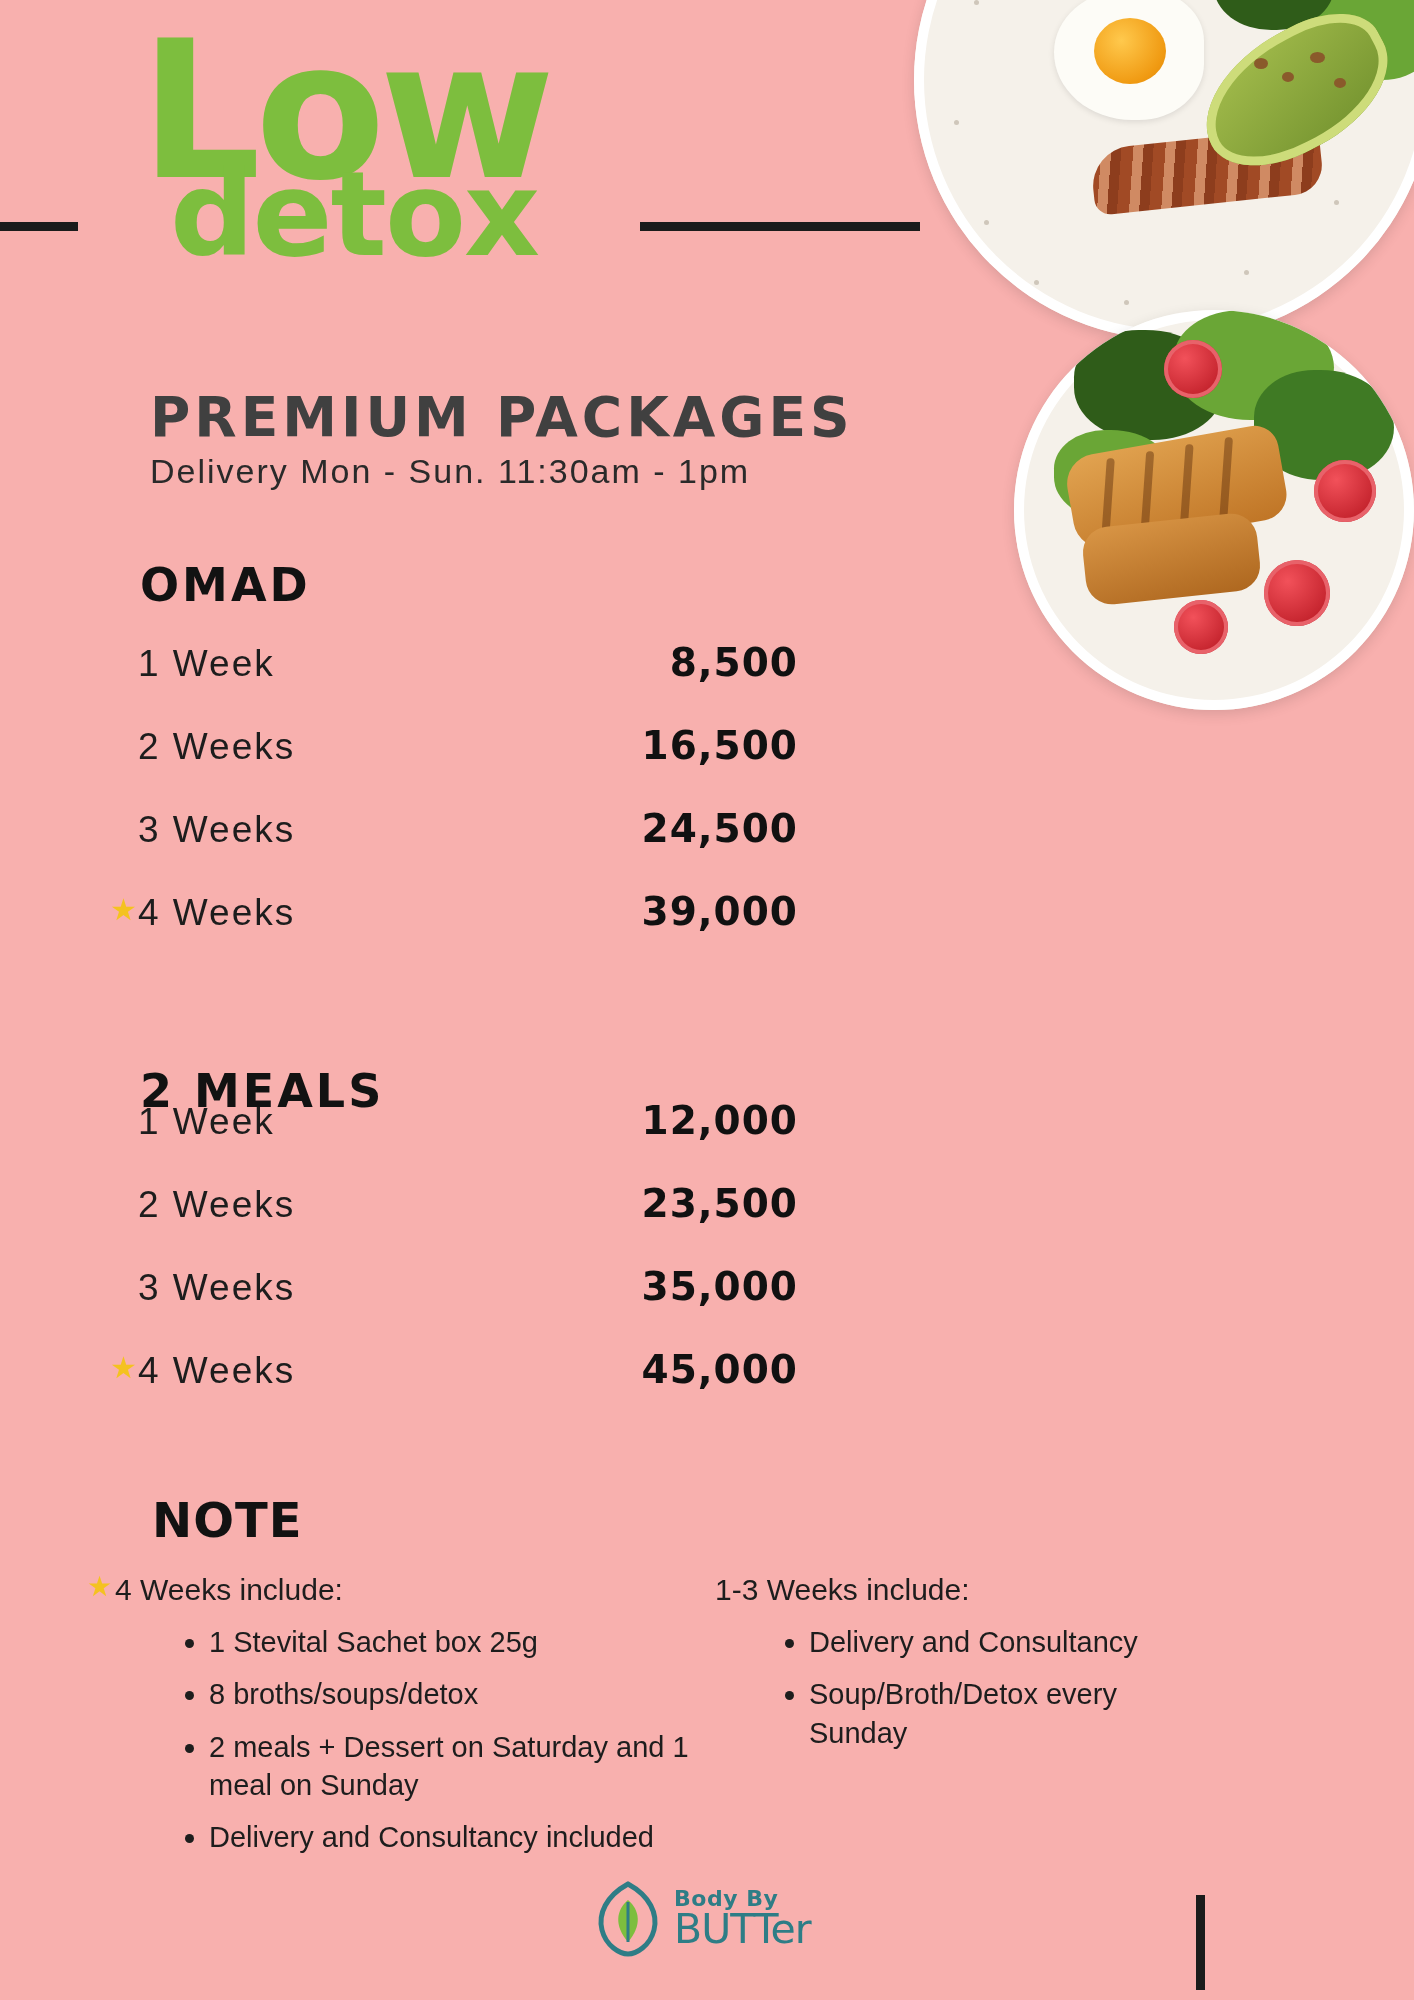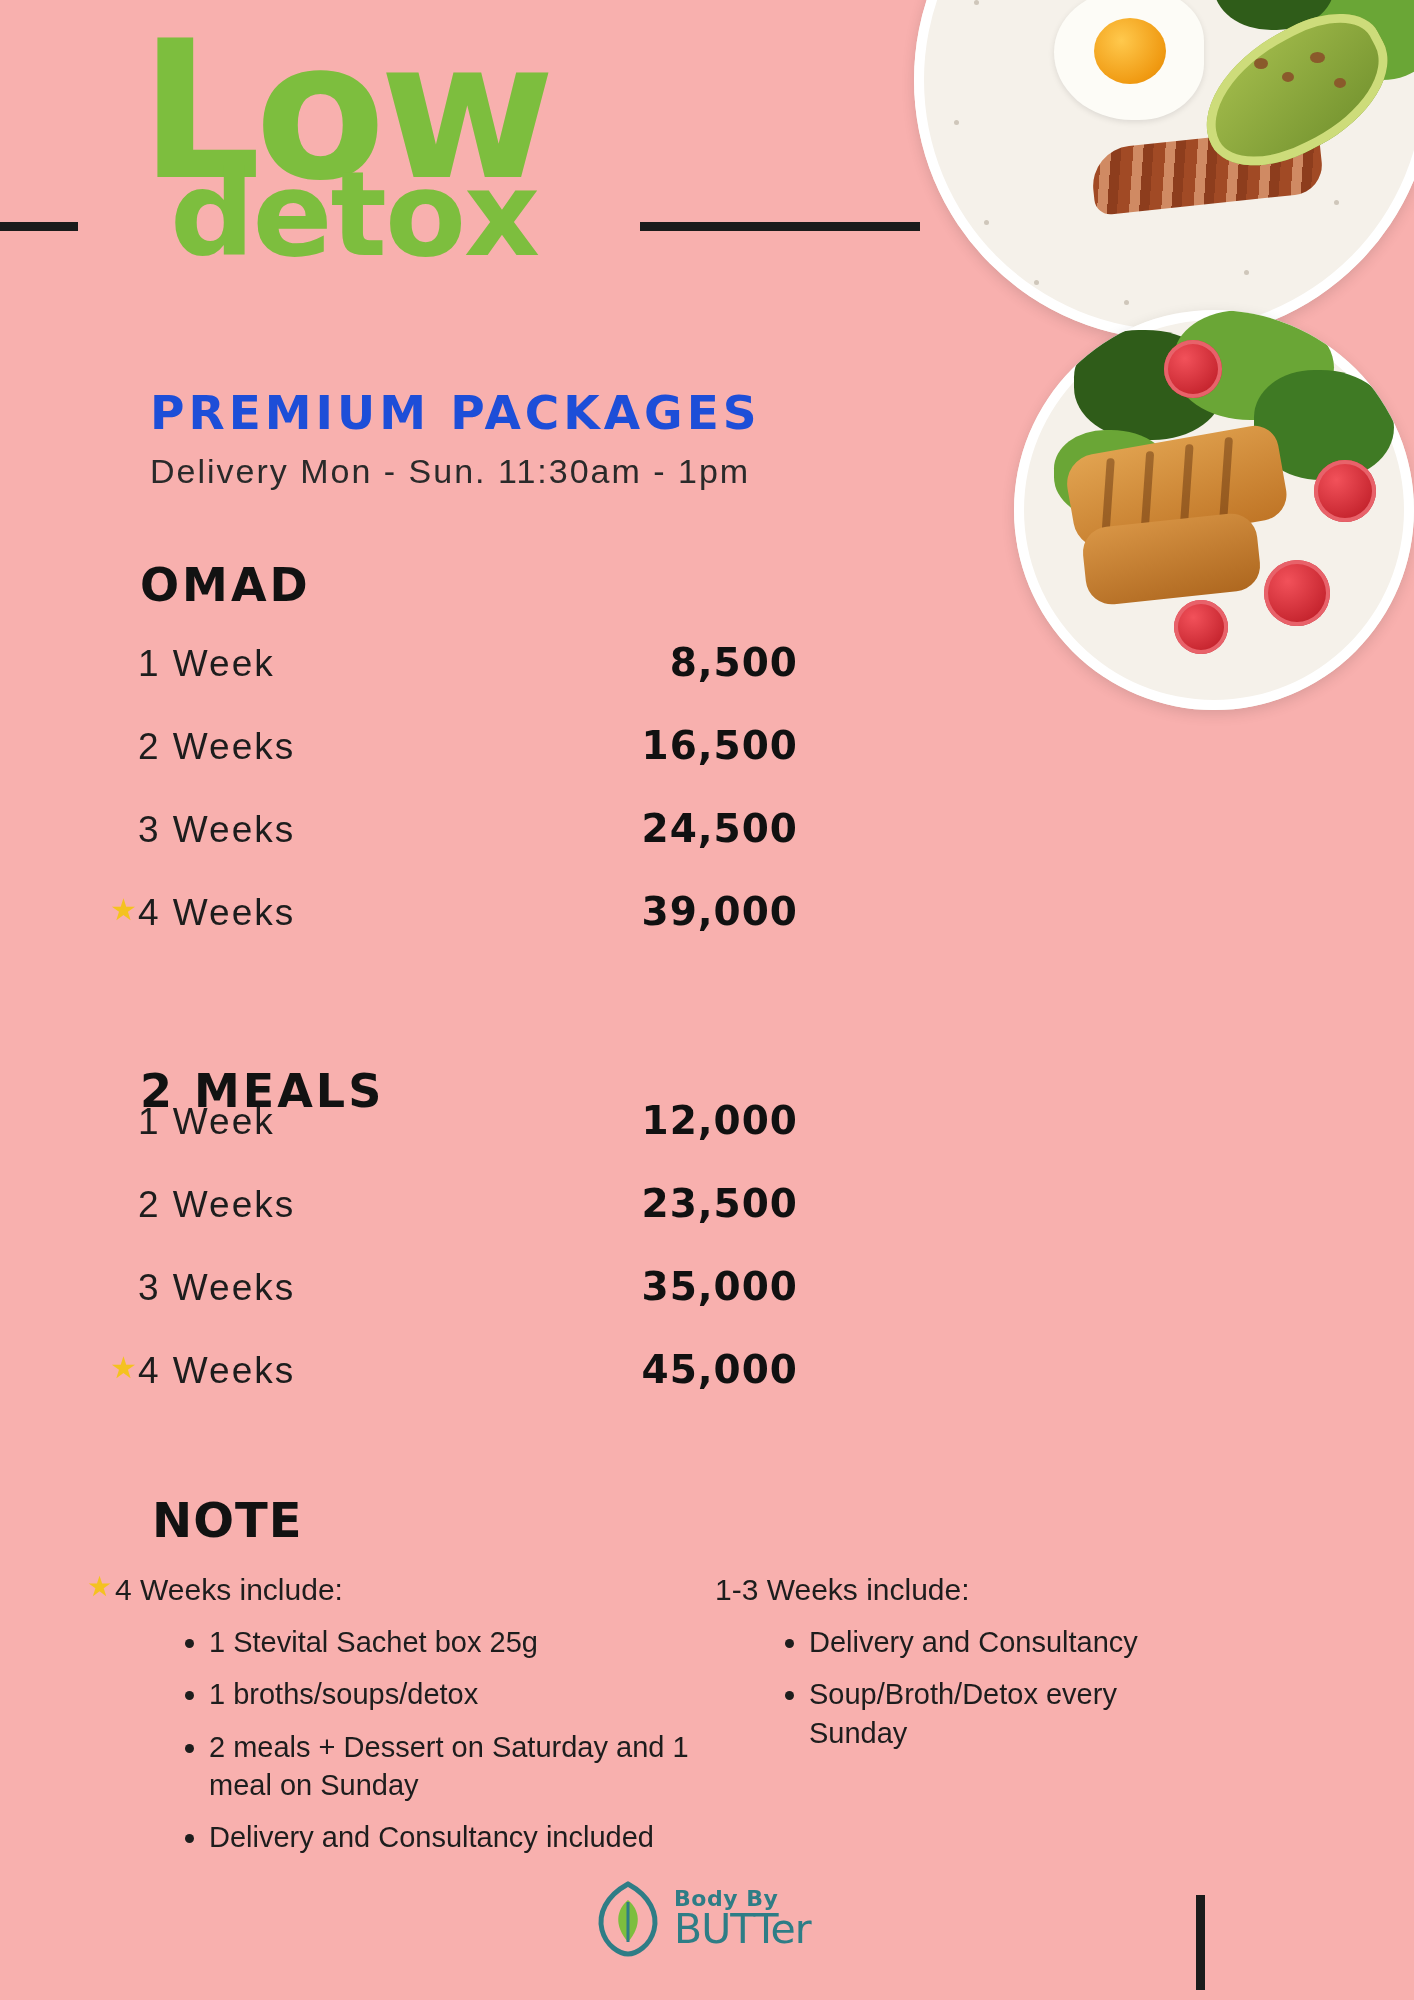--- a/index.html
+++ b/index.html
@@ -60,23 +60,23 @@
     font-size: 118px;
     letter-spacing: -2px;
     color: #7dbe3e;
   }
 
   .subhead {
     position: absolute;
     left: 150px; top: 385px;
     font-family: "DejaVu Sans", sans-serif;
     font-weight: 700;
-    font-size: 47px;
+    font-size: 55px;
     letter-spacing: 4px;
-    color: #1d4ed8;
+    color: #404040;
   }
   .delivery {
     position: absolute;
     left: 150px; top: 452px;
     font-family: "Liberation Sans", sans-serif;
     font-weight: 400;
     font-size: 34px;
     letter-spacing: 2px;
     color: #2a2a2a;
   }
@@ -390,21 +390,21 @@
 
   <div class="section-title" id="note-title">NOTE</div>
 
   <div class="note-col" id="note-col-left">
     <div class="note-head">
       <span class="star">★</span>
       <span>4 Weeks include:</span>
     </div>
     <ul class="note-list">
       <li>1 Stevital Sachet box 25g</li>
-      <li>1 broths/soups/detox</li>
+      <li>8 broths/soups/detox</li>
       <li>2 meals + Dessert on Saturday and 1 meal on Sunday</li>
       <li>Delivery and Consultancy included</li>
     </ul>
   </div>
 
   <div class="note-col" id="note-col-right">
     <div class="note-head">
       <span>1-3 Weeks include:</span>
     </div>
     <ul class="note-list">

